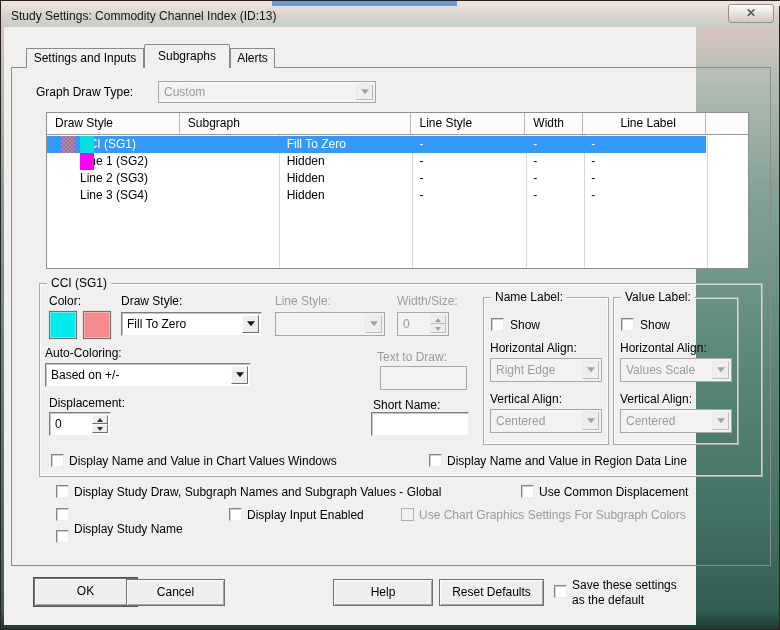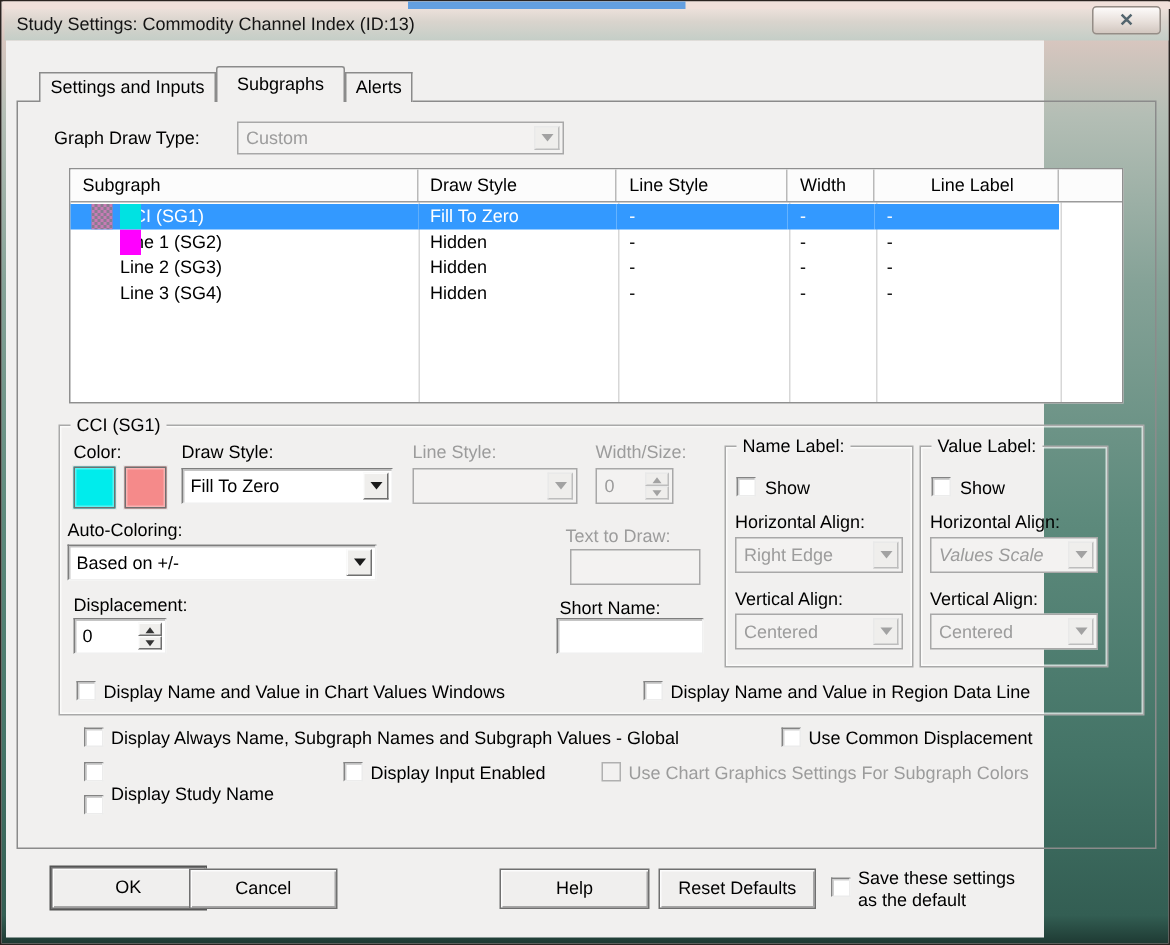--- a/index.html
+++ b/index.html
@@ -125,22 +125,22 @@
     </div>
 
     <div class="table" style="left:42px; top:85px;">
       <div class="colline" style="left:232px;"></div>
       <div class="colline" style="left:365px;"></div>
       <div class="colline" style="left:479px;"></div>
       <div class="colline" style="left:537px;"></div>
       <div class="colline" style="left:660px;"></div>
 
       <div class="thead">
+        <div class="th" style="width:133px;">Draw Style</div>
         <div class="th" style="width:232px;">Subgraph</div>
-        <div class="th" style="width:133px;">Draw Style</div>
         <div class="th" style="width:114px;">Line Style</div>
         <div class="th" style="width:58px;">Width</div>
         <div class="th" style="width:123px;text-align:center;">Line Label</div>
         <div class="th" style="width:42px; border-right:none;"></div>
       </div>
 
       <div class="trow selected" style="top:23px;">
         <div class="td c1" style="width:232px;">
           <span class="sw" style="background-color: rgb(0, 226, 226);"></span>
           <span class="sw s2 dither" style="background-color: rgb(200, 123, 181);"></span>
@@ -257,37 +257,37 @@
       <span class="txt">Centered</span>
       <span class="arrowbtn"></span>
     </div>
 
     <div class="groupbox" style="left:609px; top:270px; width:126px; height:148px;">
       <span class="legend">Value Label:</span>
     </div>
     <span class="checkbox" style="left:617px; top:291px;"></span>
     <span class="lbl" style="left:636px; top:291px;">Show</span>
     <span class="lbl" style="left:616px; top:314px;">Horizontal Align:</span>
-    <div class="combo disbox" style="left:616px; top:331px; width:112px;font-style:italic;">
+    <div class="combo disbox" style="left:616px; top:331px; width:112px;">
       <span class="txt">Values Scale</span>
       <span class="arrowbtn"></span>
     </div>
     <span class="lbl" style="left:616px; top:365px;">Vertical Align:</span>
     <div class="combo disbox" style="left:616px; top:382px; width:112px;">
       <span class="txt">Centered</span>
       <span class="arrowbtn"></span>
     </div>
 
     <span class="checkbox" style="left:47px; top:427px;"></span>
     <span class="lbl" style="left:65px; top:427px;">Display Name and Value in Chart Values Windows</span>
     <span class="checkbox" style="left:425px; top:427px;"></span>
     <span class="lbl" style="left:443px; top:427px;">Display Name and Value in Region Data Line</span>
 
     <span class="checkbox" style="left:52px; top:458px;"></span>
-    <span class="lbl" style="left:70px; top:458px;">Display Always Name, Subgraph Names and Subgraph Values - Global</span>
+    <span class="lbl" style="left:70px; top:458px;">Display Study Draw, Subgraph Names and Subgraph Values - Global</span>
     <span class="checkbox" style="left:517px; top:458px;"></span>
     <span class="lbl" style="left:535px; top:458px;">Use Common Displacement</span>
 
     <span class="checkbox" style="left:52px; top:481px;"></span>
     <span class="lbl" style="left:70px; top:495px;">Display Study Name</span>
     <span class="checkbox" style="left:225px; top:481px;"></span>
     <span class="lbl" style="left:243px; top:481px;">Display Input Enabled</span>
     <span class="checkbox dis" style="left:397px; top:481px;"></span>
     <span class="lbl dis" style="left:415px; top:481px;">Use Chart Graphics Settings For Subgraph Colors</span>
 

